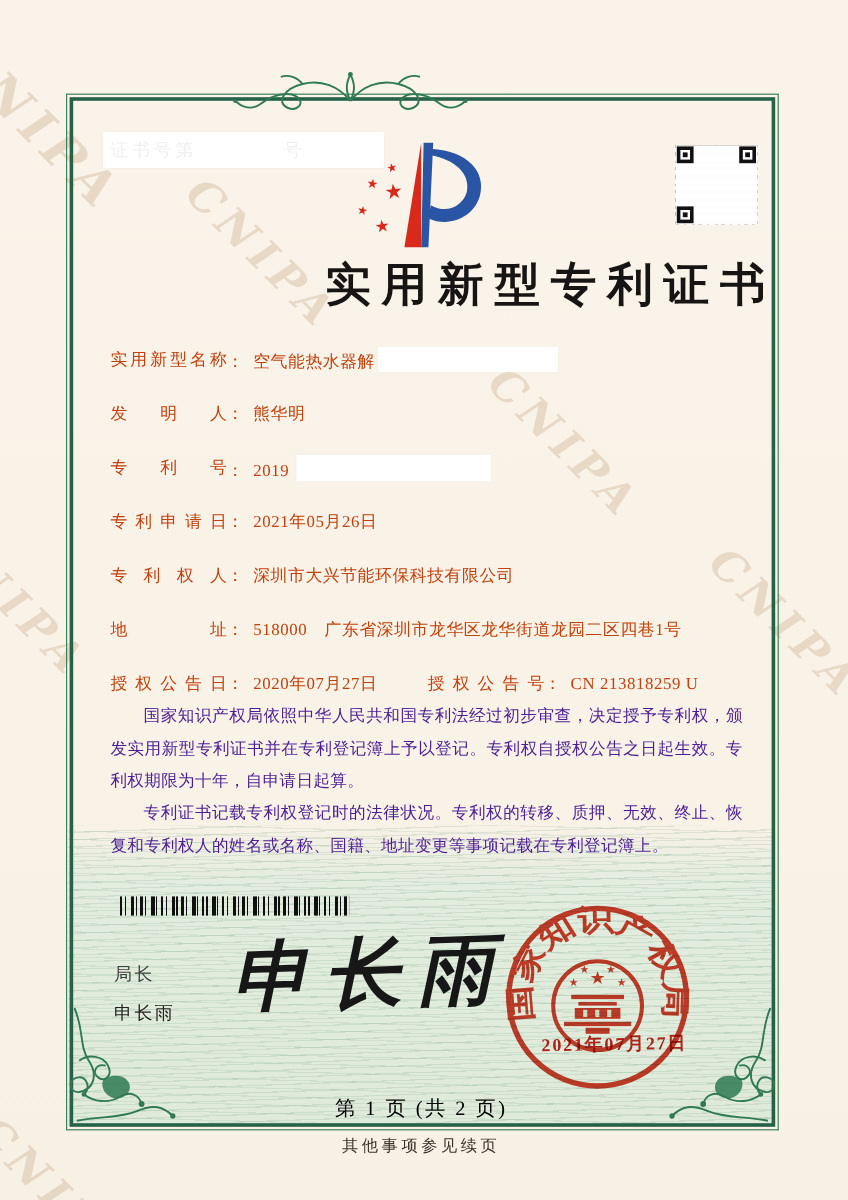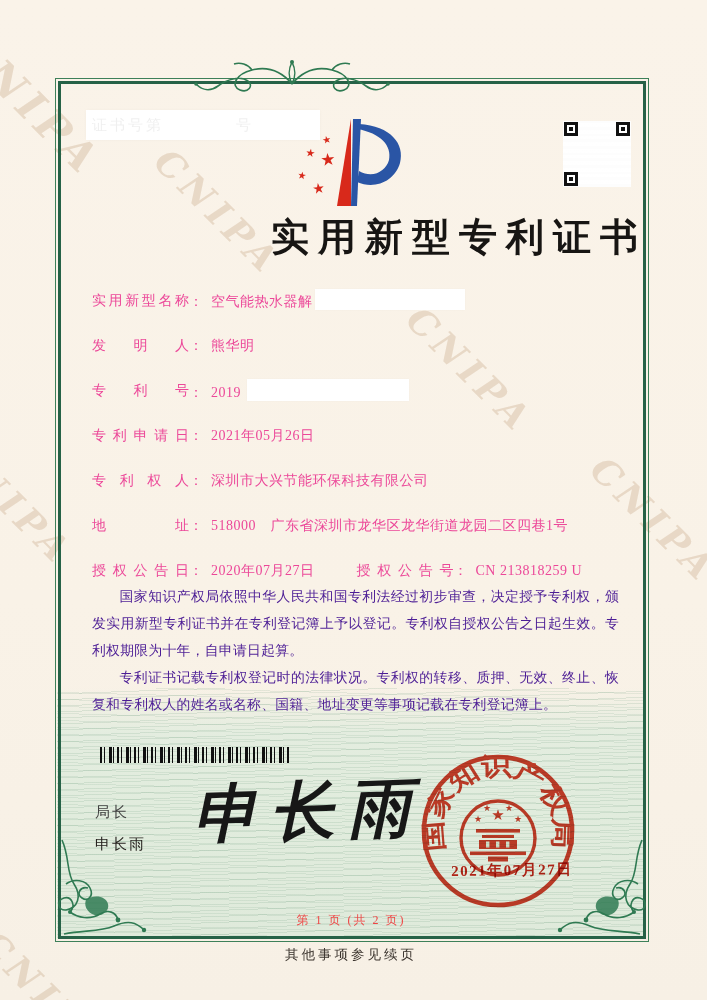--- a/index.html
+++ b/index.html
@@ -39,21 +39,21 @@
   }
   .qr .finder{position:absolute;width:14px;height:14px;border:3px solid #111;background:#fff;box-sizing:border-box;}
   .qr .finder::after{content:"";position:absolute;left:2px;top:2px;width:4px;height:4px;background:#111;}
   .f-tl{left:1px;top:1px;} .f-tr{right:1px;top:1px;} .f-bl{left:1px;bottom:1px;}
   
   .doc-title{
     left:55px;top:212px;width:592px;text-align:right;
     font-size:38px;font-weight:bold;letter-spacing:9px;color:#171513;
   }
   
-  .fields{left:92px;top:289px;width:528px;font-size:14px;color:#ec4899;}
+  .fields{left:92px;top:289px;width:528px;font-size:14px;color:#c2410c;}
   .frow{height:24px;line-height:24px;margin-bottom:21px;white-space:nowrap;}
   .flabel{display:inline-block;width:97px;text-align:justify;text-align-last:justify;vertical-align:top;}
   .fcolon{display:inline-block;margin-right:8px;}
   .fvalue{letter-spacing:0.5px;}
   .redact{display:inline-block;background:#ffffff;vertical-align:-4px;box-shadow:0 0 2px rgba(0,0,0,0.03);}
   .r-name{width:150px;height:21px;margin-left:2px;}
   .r-pat{width:162px;height:22px;margin-left:6px;}
   .grow{display:flex;}
   .gpair2{margin-left:42px;}
   
@@ -73,21 +73,21 @@
     font-size:64px;color:#171717;letter-spacing:13px;transform:rotate(-2deg);white-space:nowrap;
   }
   
   .seal{left:419px;top:752px;width:158px;height:158px;mix-blend-mode:multiply;opacity:0.93;}
   .seal-date{
     left:419px;top:861px;width:186px;text-align:center;
     font-size:15px;font-weight:bold;color:#c8271a;letter-spacing:1.5px;
     transform:rotate(-1deg);mix-blend-mode:multiply;
   }
   
-  .page-info{left:55px;top:912px;width:592px;text-align:center;font-size:12px;letter-spacing:2px;color:#ef4444;}
+  .page-info{left:55px;top:912px;width:592px;text-align:center;font-size:17px;letter-spacing:2px;color:#000000;}
   .cont-note{left:55px;top:946px;width:592px;text-align:center;font-size:13.5px;letter-spacing:3px;color:#3a332d;}
   
   .orn{pointer-events:none;}
 </style>
 </head>
 <body>
 
 <div class="wm" style="left:-18px;top:22px;font-size:42px;">CNIPA</div>
 <div class="wm" style="left:176px;top:140px;font-size:36px;">CNIPA</div>
 <div class="wm" style="left:428px;top:298px;font-size:36px;">CNIPA</div>

